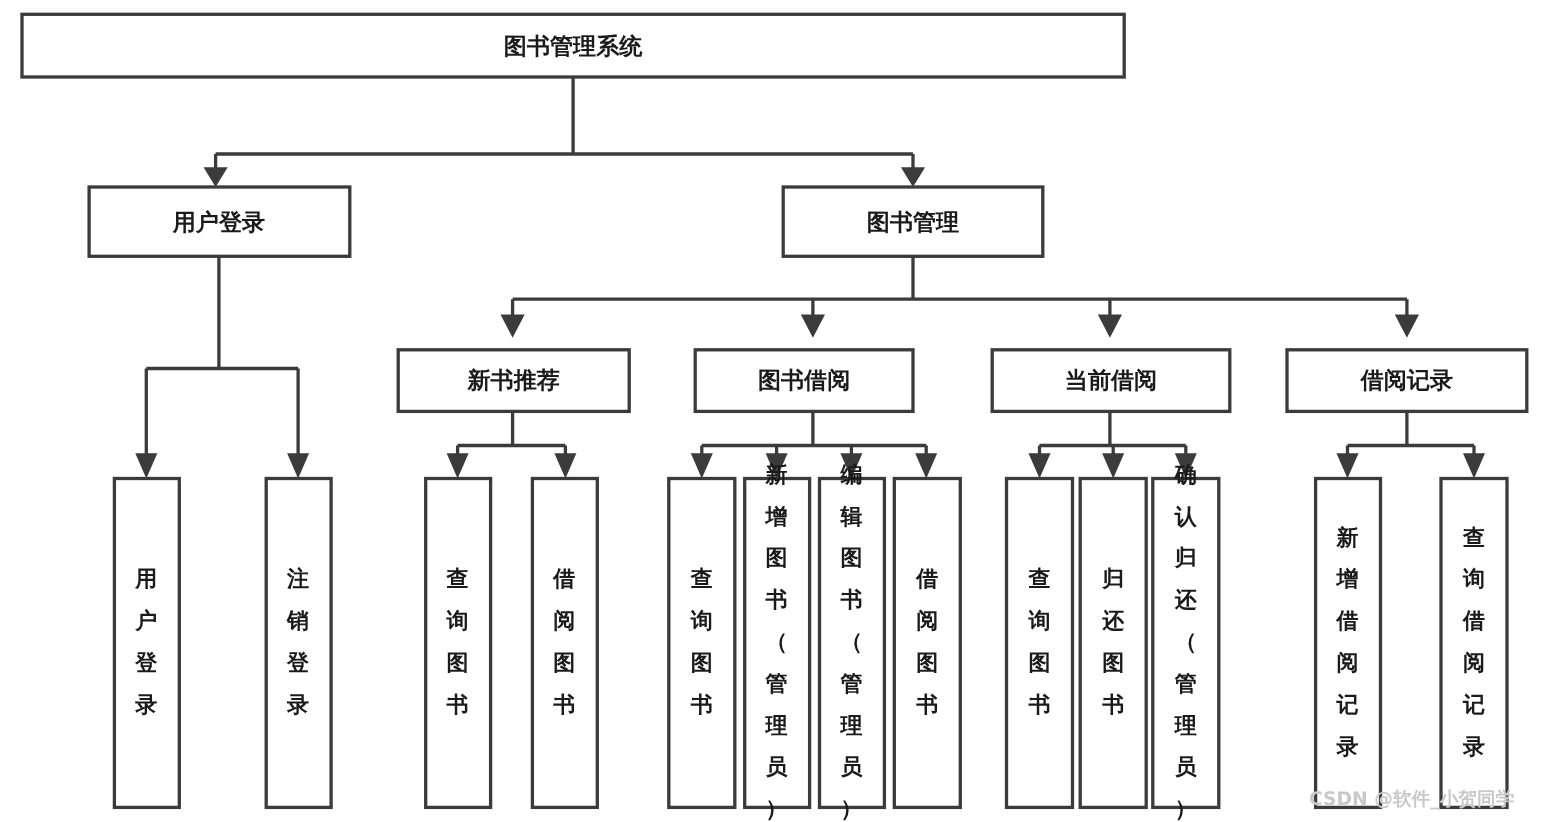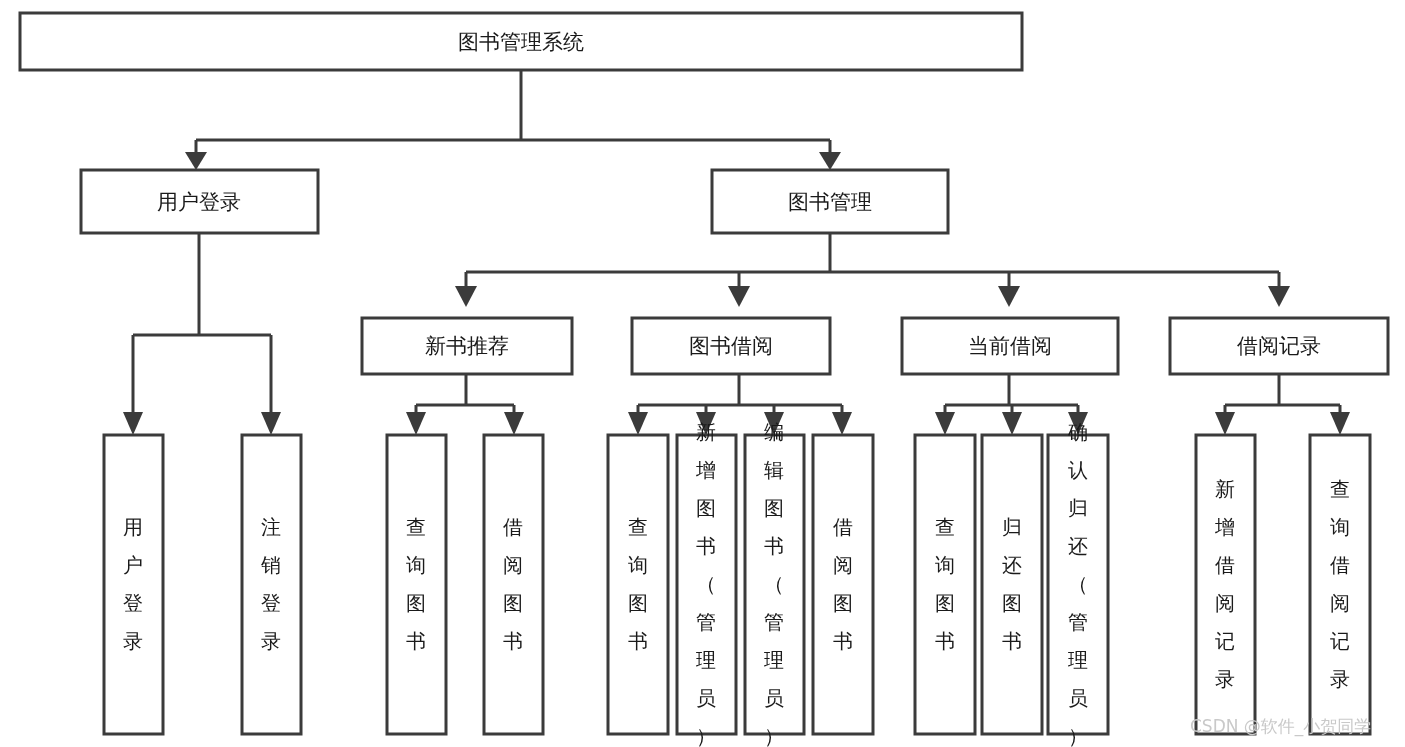--- a/index.html
+++ b/index.html
@@ -11,20 +11,21 @@
   body {
     width: 1405px;
     height: 747px;
     font-family: "DejaVu Sans", "Liberation Sans", sans-serif;
     overflow: hidden;
   }
   #diagram-root {
     position: relative;
     width: 1405px;
     height: 523px;
+    font-weight: bold;
   }
   svg.diagram {
     position: absolute;
     top: 0;
     left: 0;
     width: 1405px;
     height: 747px;
     display: block;
   }
   .node-box {

